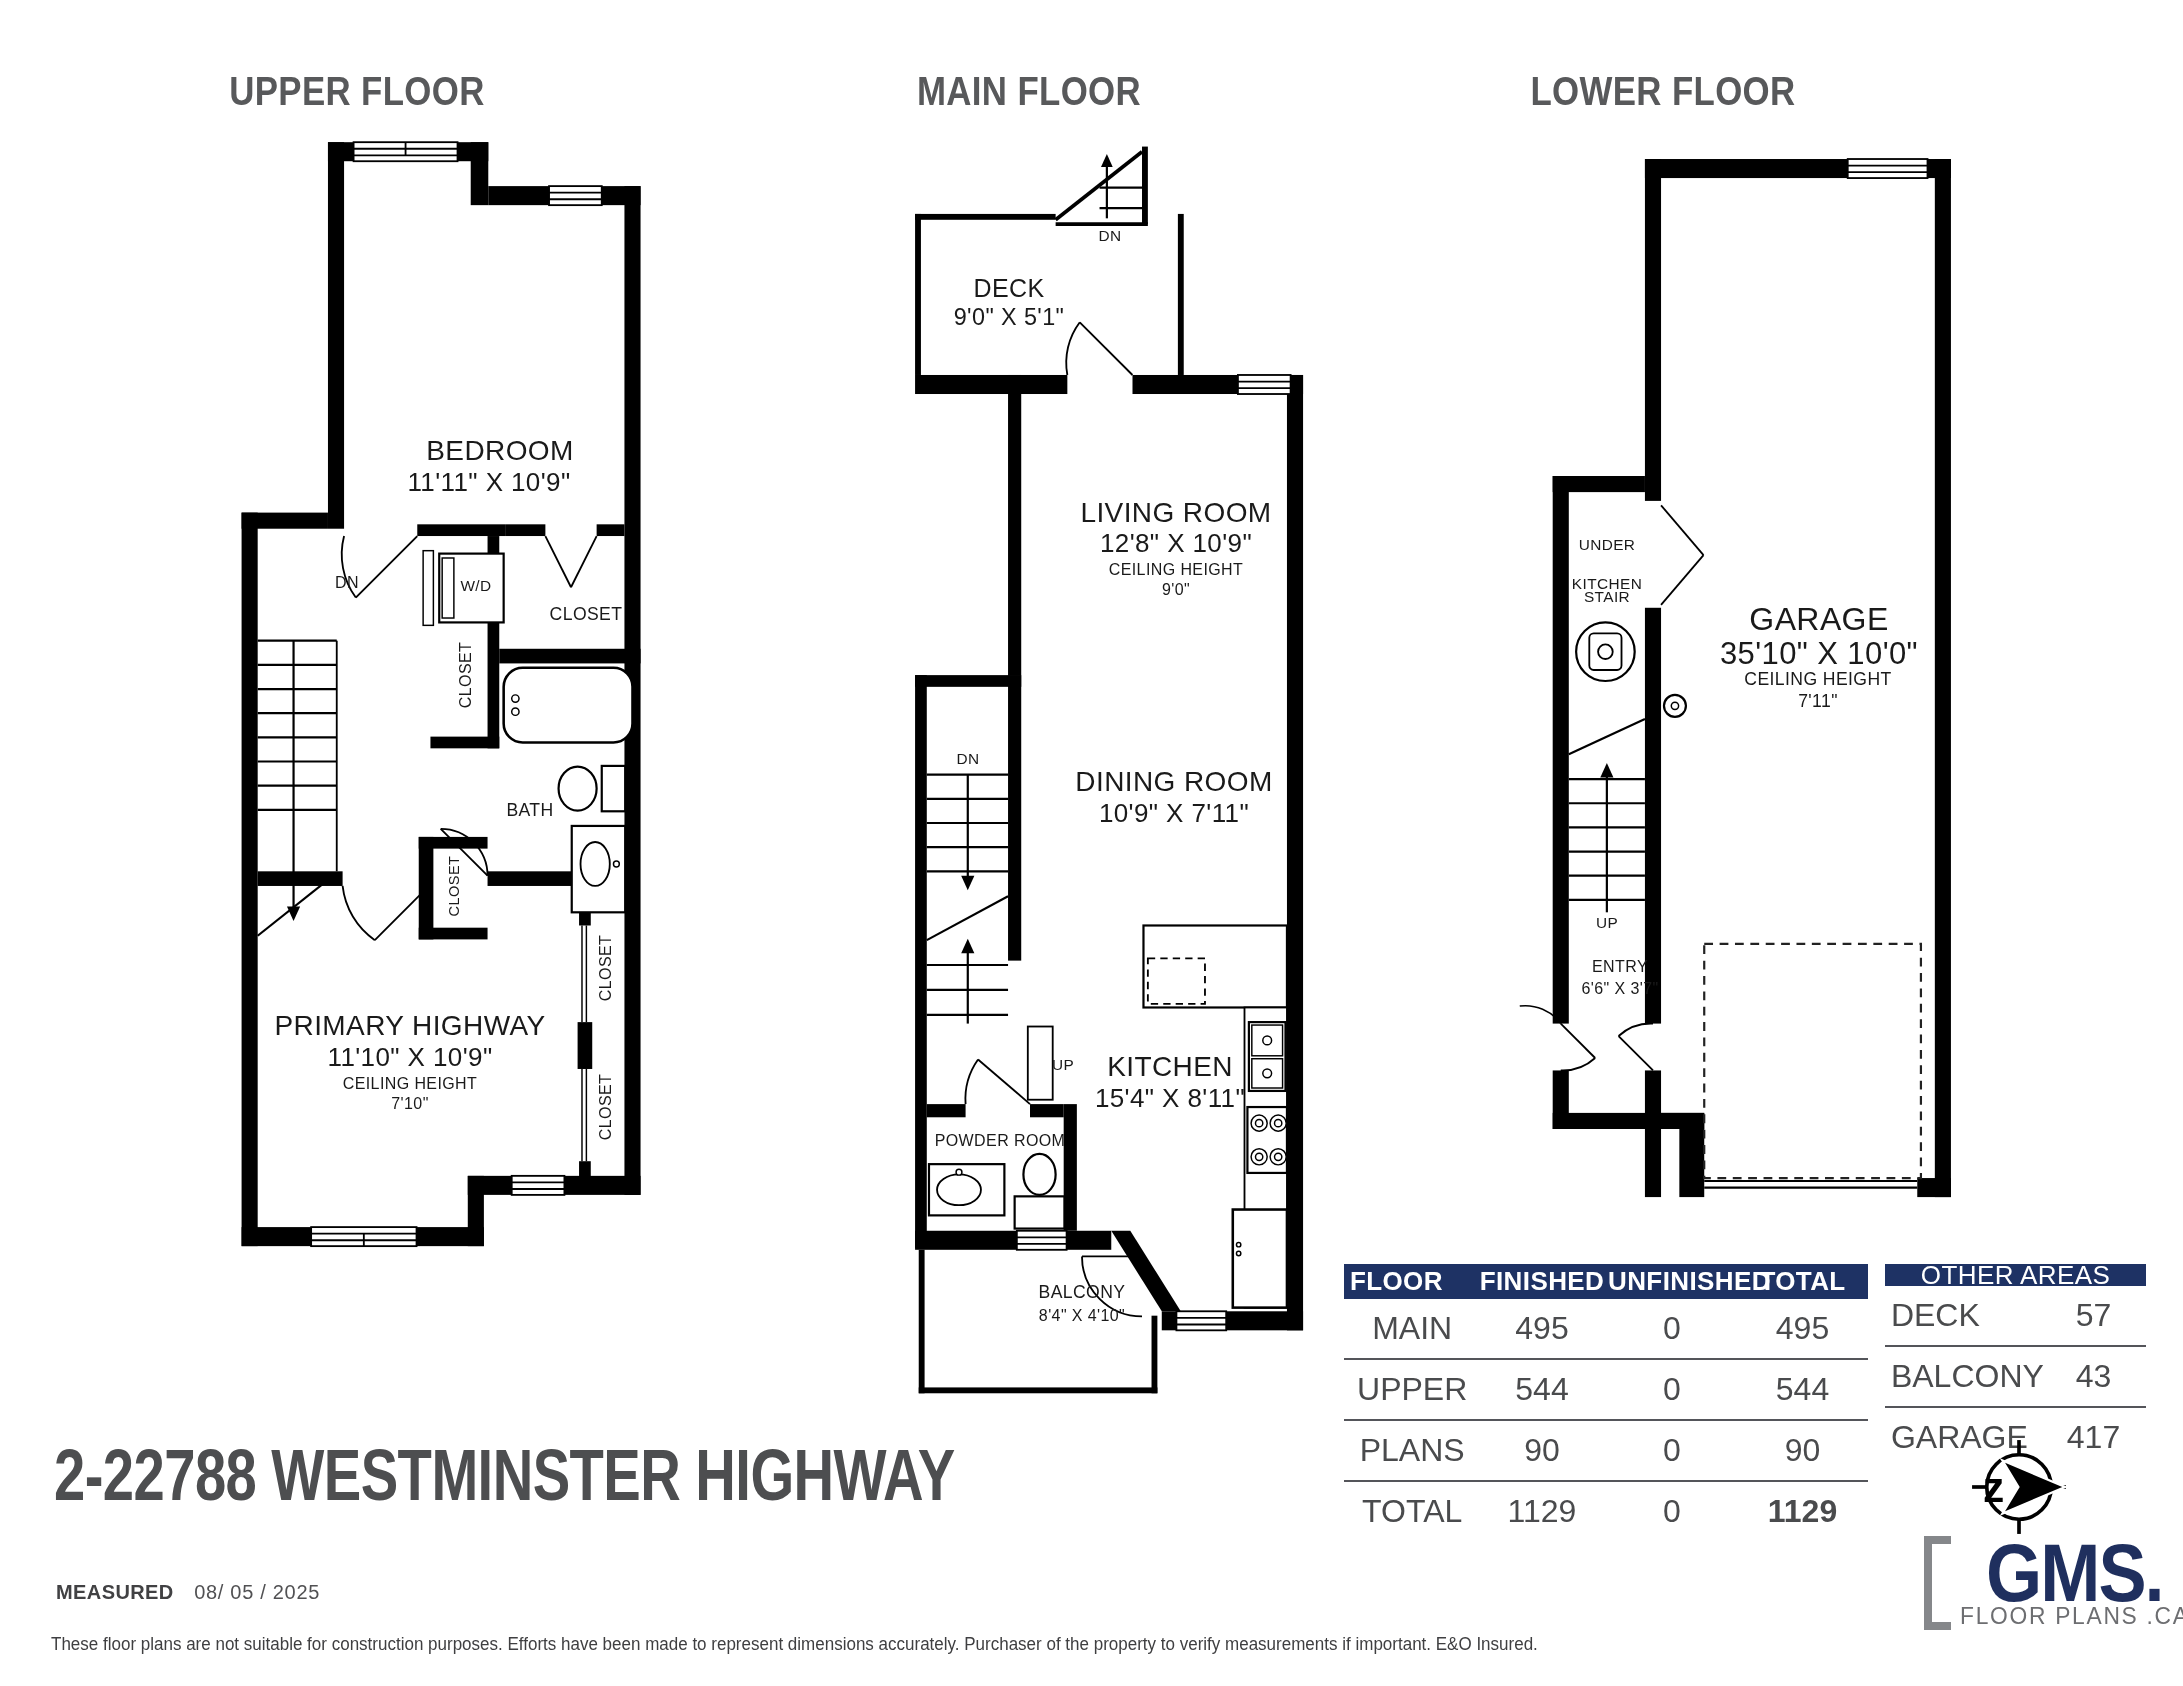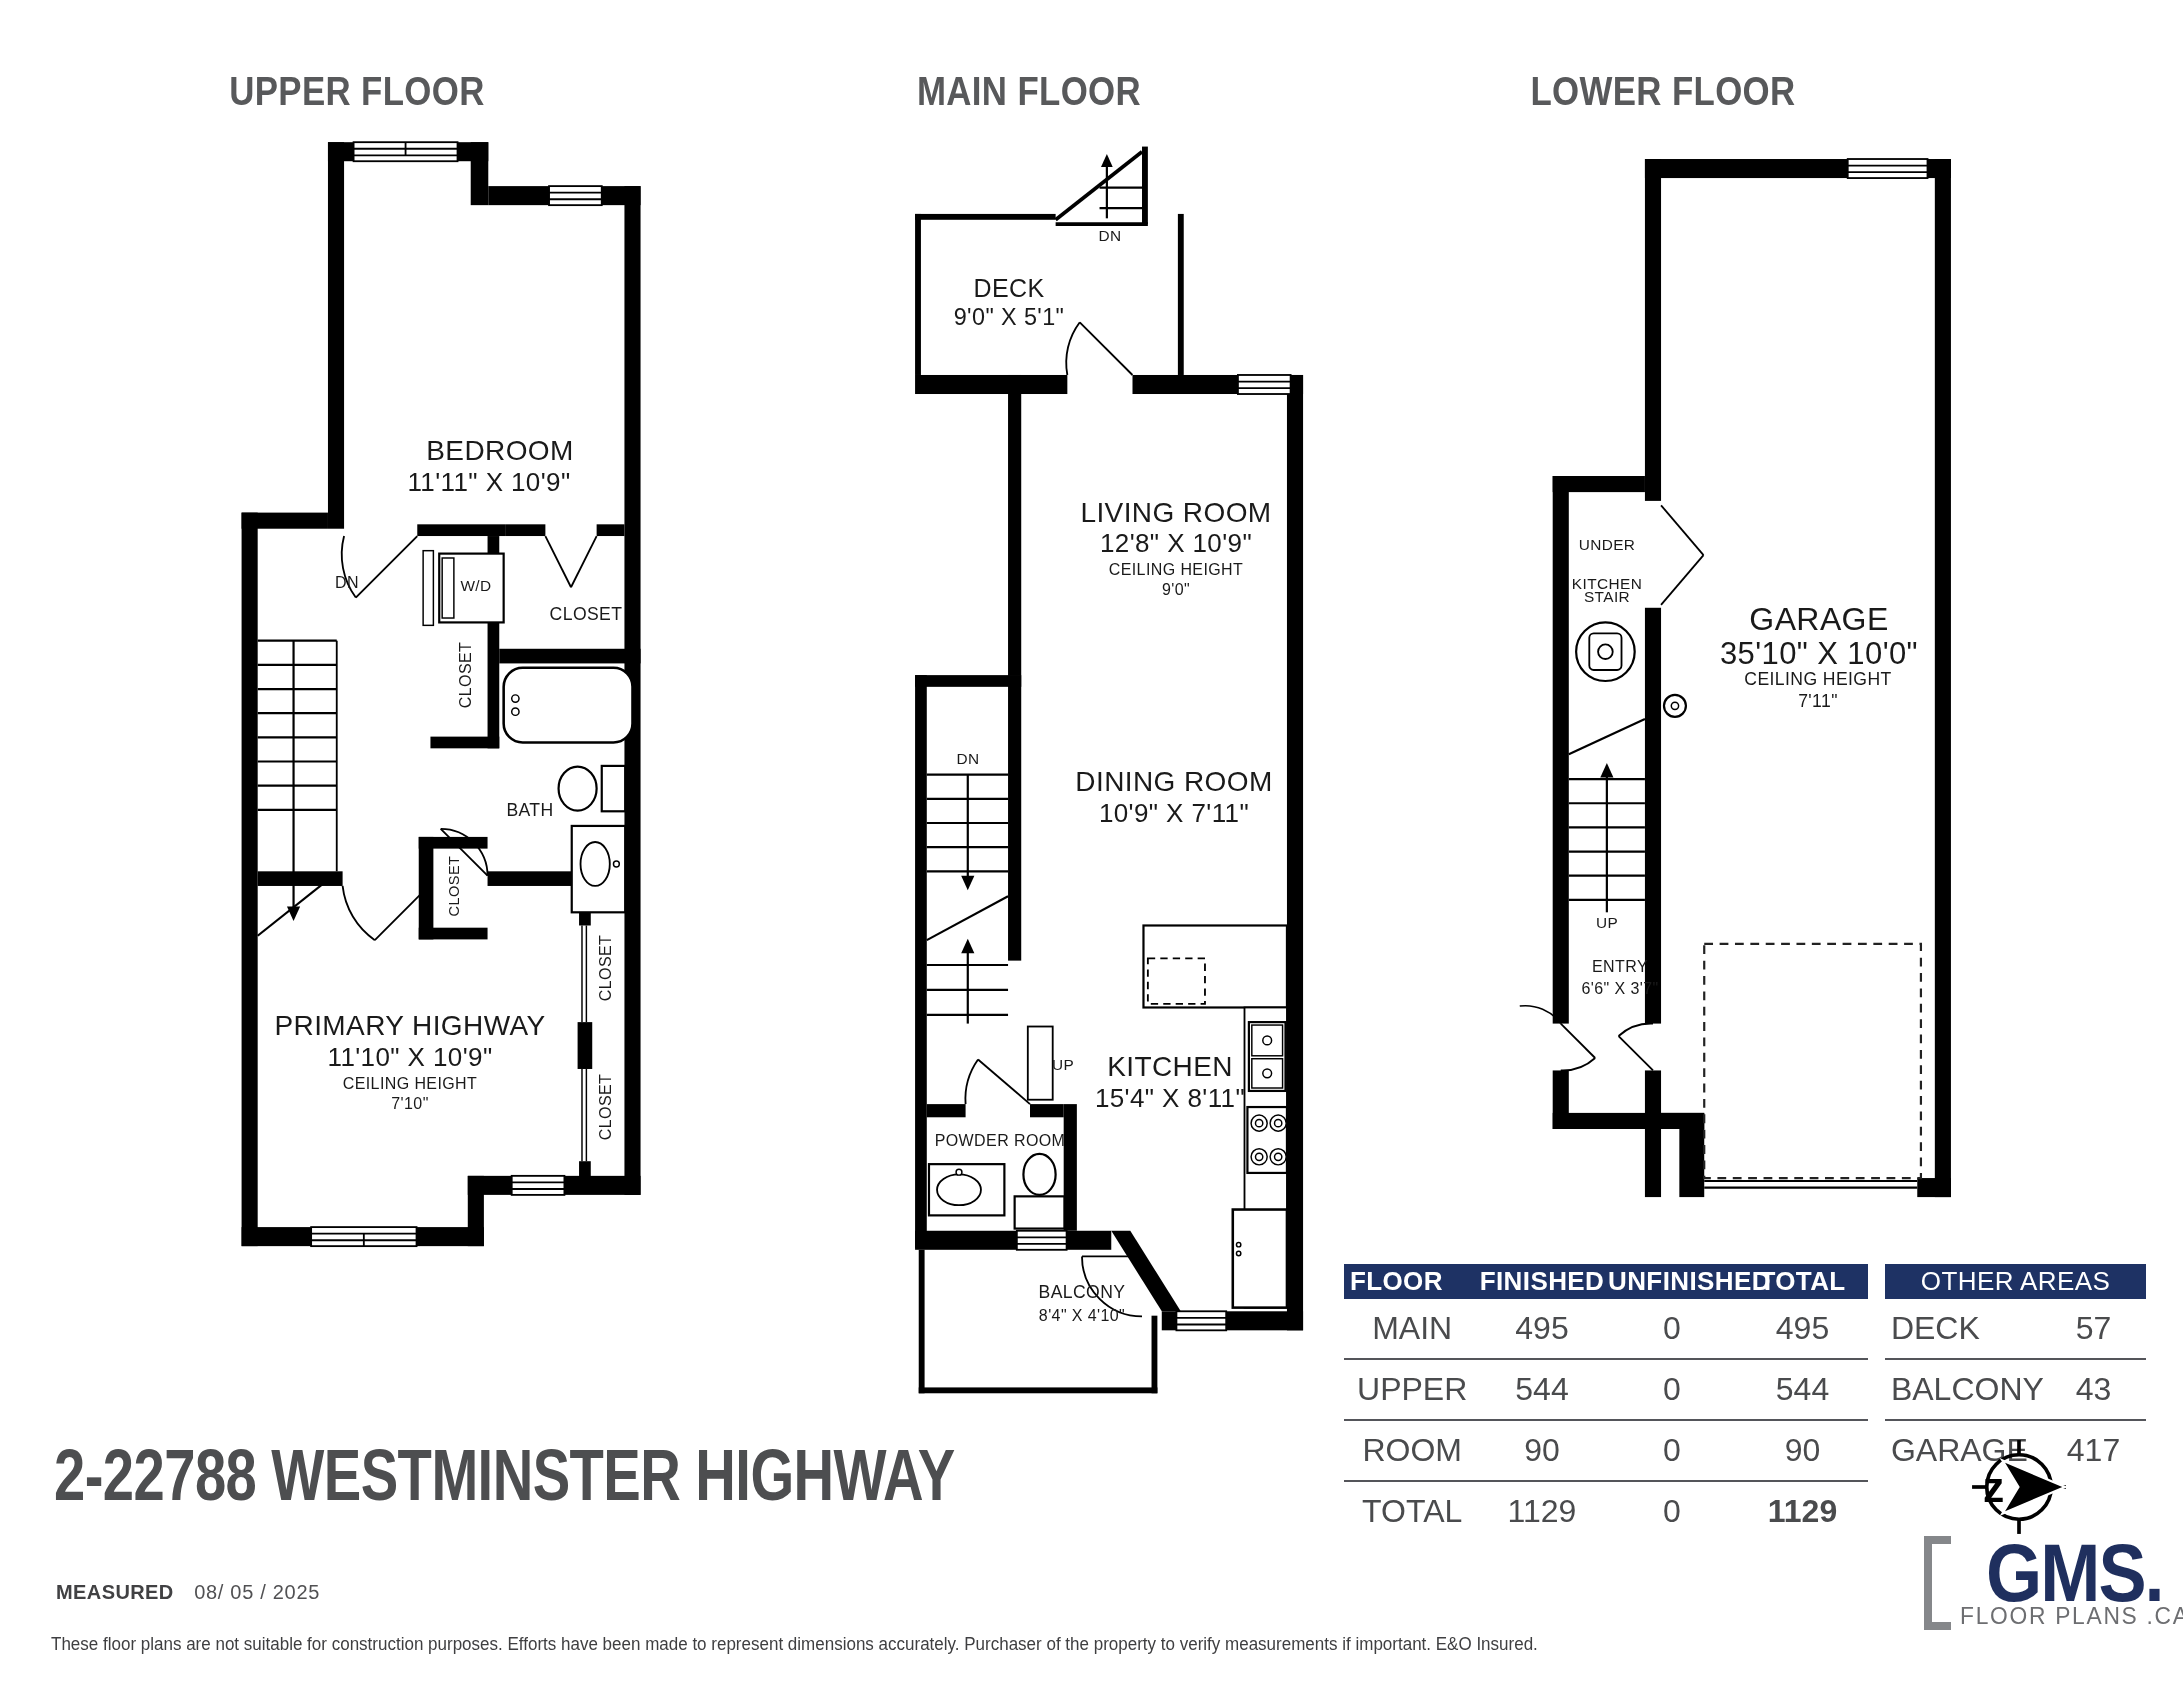--- a/index.html
+++ b/index.html
@@ -46,21 +46,21 @@
   .t-row{
     display:grid;grid-template-columns:132px 132px 128px 133px;height:59px;align-items:center;font-size:32px;
   }
   .t-row span{text-align:center;}
   .t-row span.c0{text-align:center;padding-left:4.4px;}
   .t-row.sep{border-bottom:2.2px solid #54555a;}
   .bold{font-weight:bold;}
 
   .other-table{position:absolute;left:1885px;top:1264px;width:261px;color:#4a4b4d;}
   .ot-header{
-    background:#1e3264;color:#fff;height:35px;display:flex;align-items:center;justify-content:center;
+    background:#1e3264;color:#fff;height:22px;display:flex;align-items:center;justify-content:center;
     font-size:26px;letter-spacing:0.4px;
   }
   .ot-row{display:grid;grid-template-columns:157px 103px;height:59px;align-items:center;font-size:32px;}
   .ot-row span.n{padding-left:5.9px;}
   .ot-row span.v{text-align:center;}
   .ot-row.sep{border-bottom:2.2px solid #54555a;}
 
   
   .compass{position:absolute;left:1964px;top:1432px;width:110px;height:110px;}
   .logo-block{position:absolute;left:1924px;top:1536px;display:flex;align-items:stretch;}
@@ -440,21 +440,21 @@
     <span class="c2">0</span>
     <span class="c3">495</span>
   </div>
   <div class="t-row sep">
     <span class="c0">UPPER</span>
     <span class="c1">544</span>
     <span class="c2">0</span>
     <span class="c3">544</span>
   </div>
   <div class="t-row sep">
-    <span class="c0">ROOM</span>
+    <span class="c0">PLANS</span>
     <span class="c1">90</span>
     <span class="c2">0</span>
     <span class="c3">90</span>
   </div>
   <div class="t-row">
     <span class="c0">TOTAL</span>
     <span class="c1">1129</span>
     <span class="c2">0</span>
     <span class="c3 bold">1129</span>
   </div>

